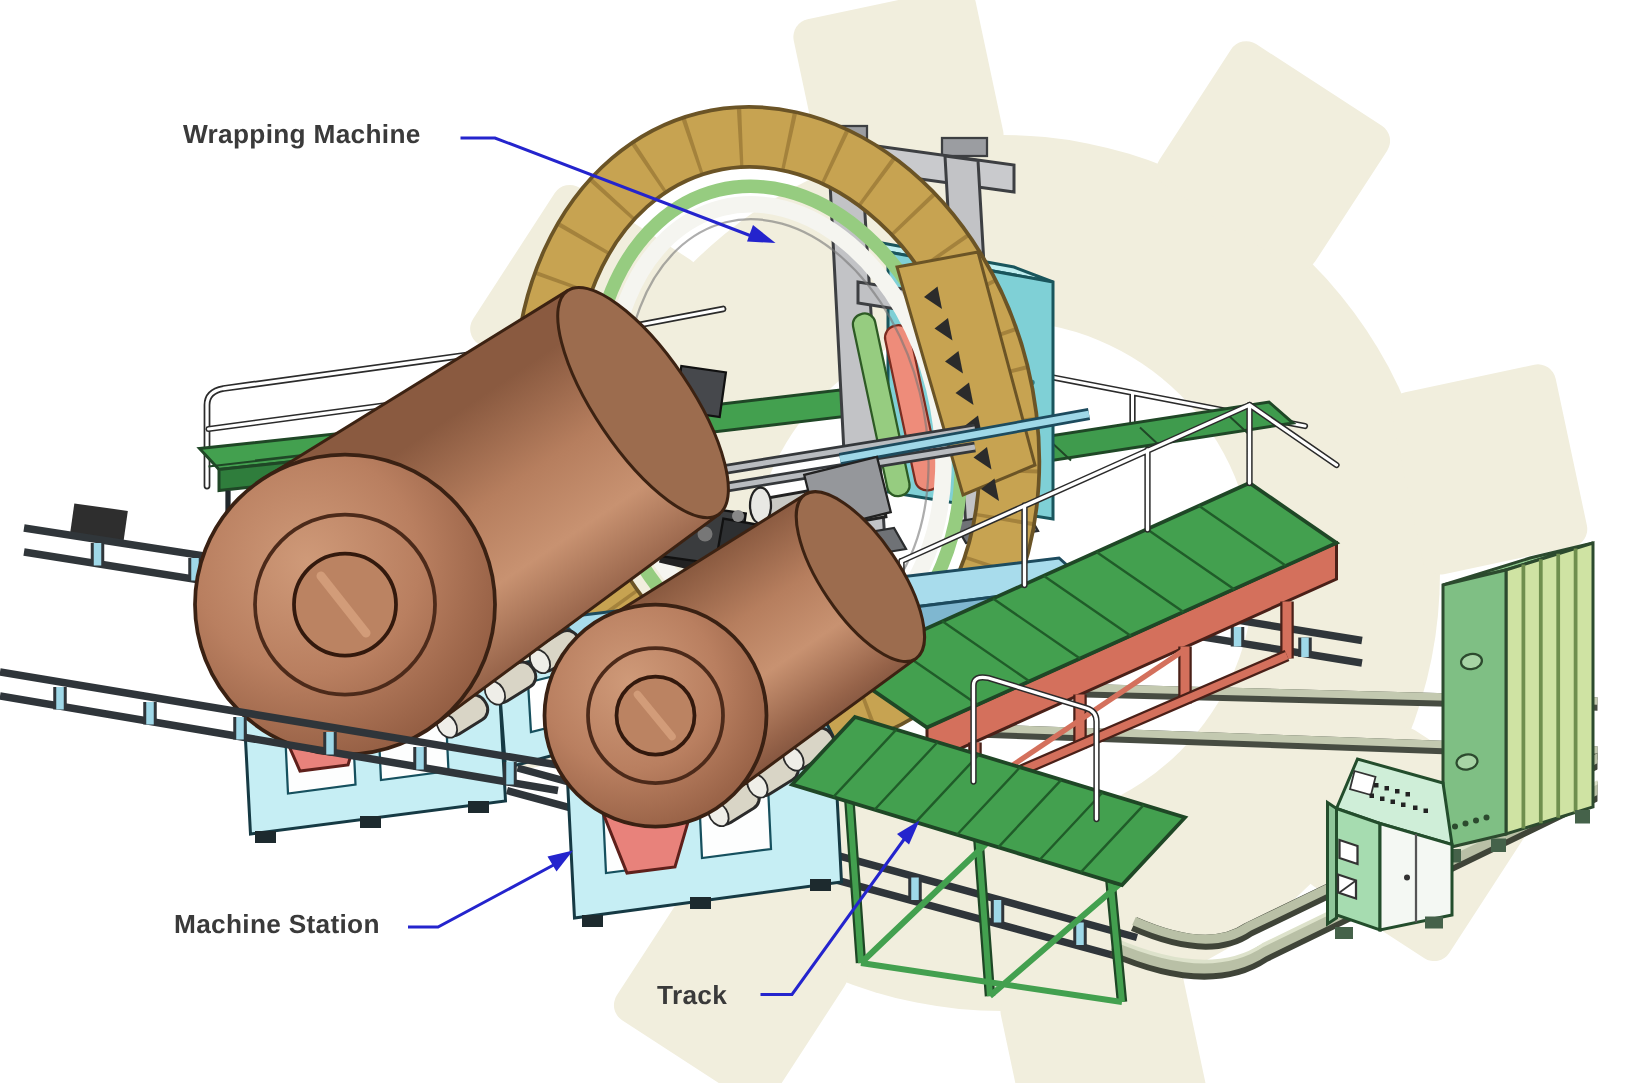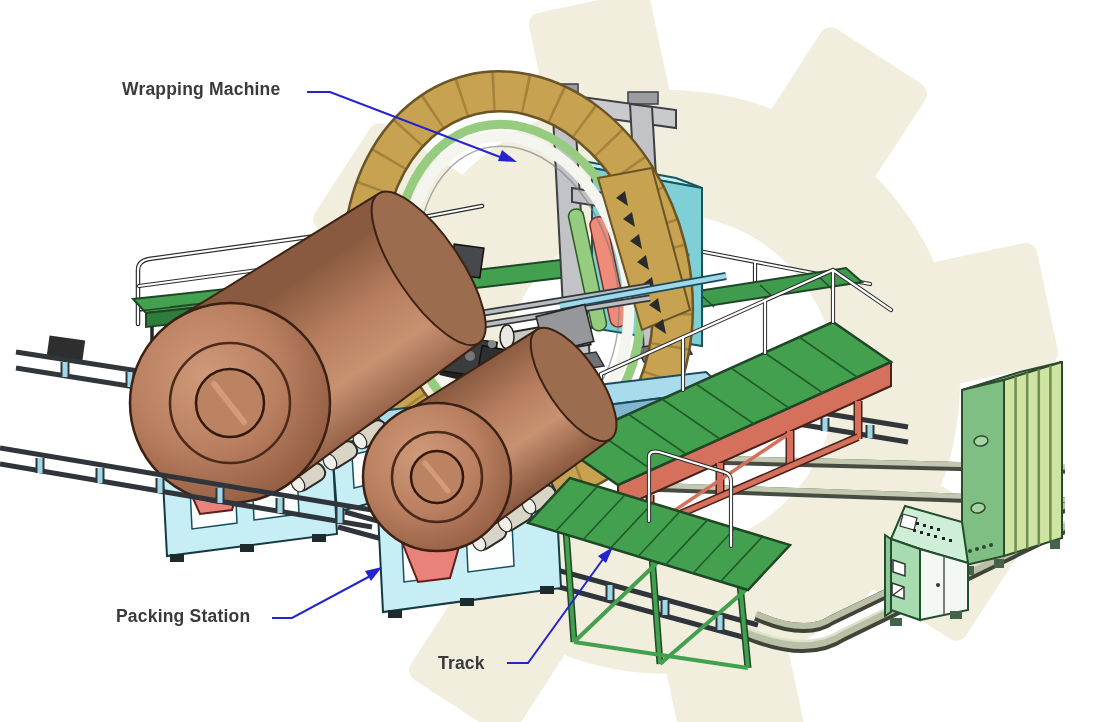--- a/index.html
+++ b/index.html
@@ -362,15 +362,15 @@
     <polyline class="leader" points="307,92 330,92 500,157"></polyline>
     <polygon class="ahead" points="517,162 498,161 502,150"></polygon>
     <polyline class="leader" points="272,618 292,618 374,574"></polyline>
     <polygon class="ahead" points="382,567 371,581 365,571"></polygon>
     <polyline class="leader" points="507,663 528,663 606,555"></polyline>
     <polygon class="ahead" points="613,547 606,563 598,556"></polygon>
   </g>
 </svg>
 
 <div class="dlabel lbl-0">Wrapping Machine</div>
-<div class="dlabel lbl-1">Packing Station</div>
+<div class="dlabel lbl-1">Machine Station</div>
 <div class="dlabel lbl-2">Track</div>
 </div>
 
 </body></html>

